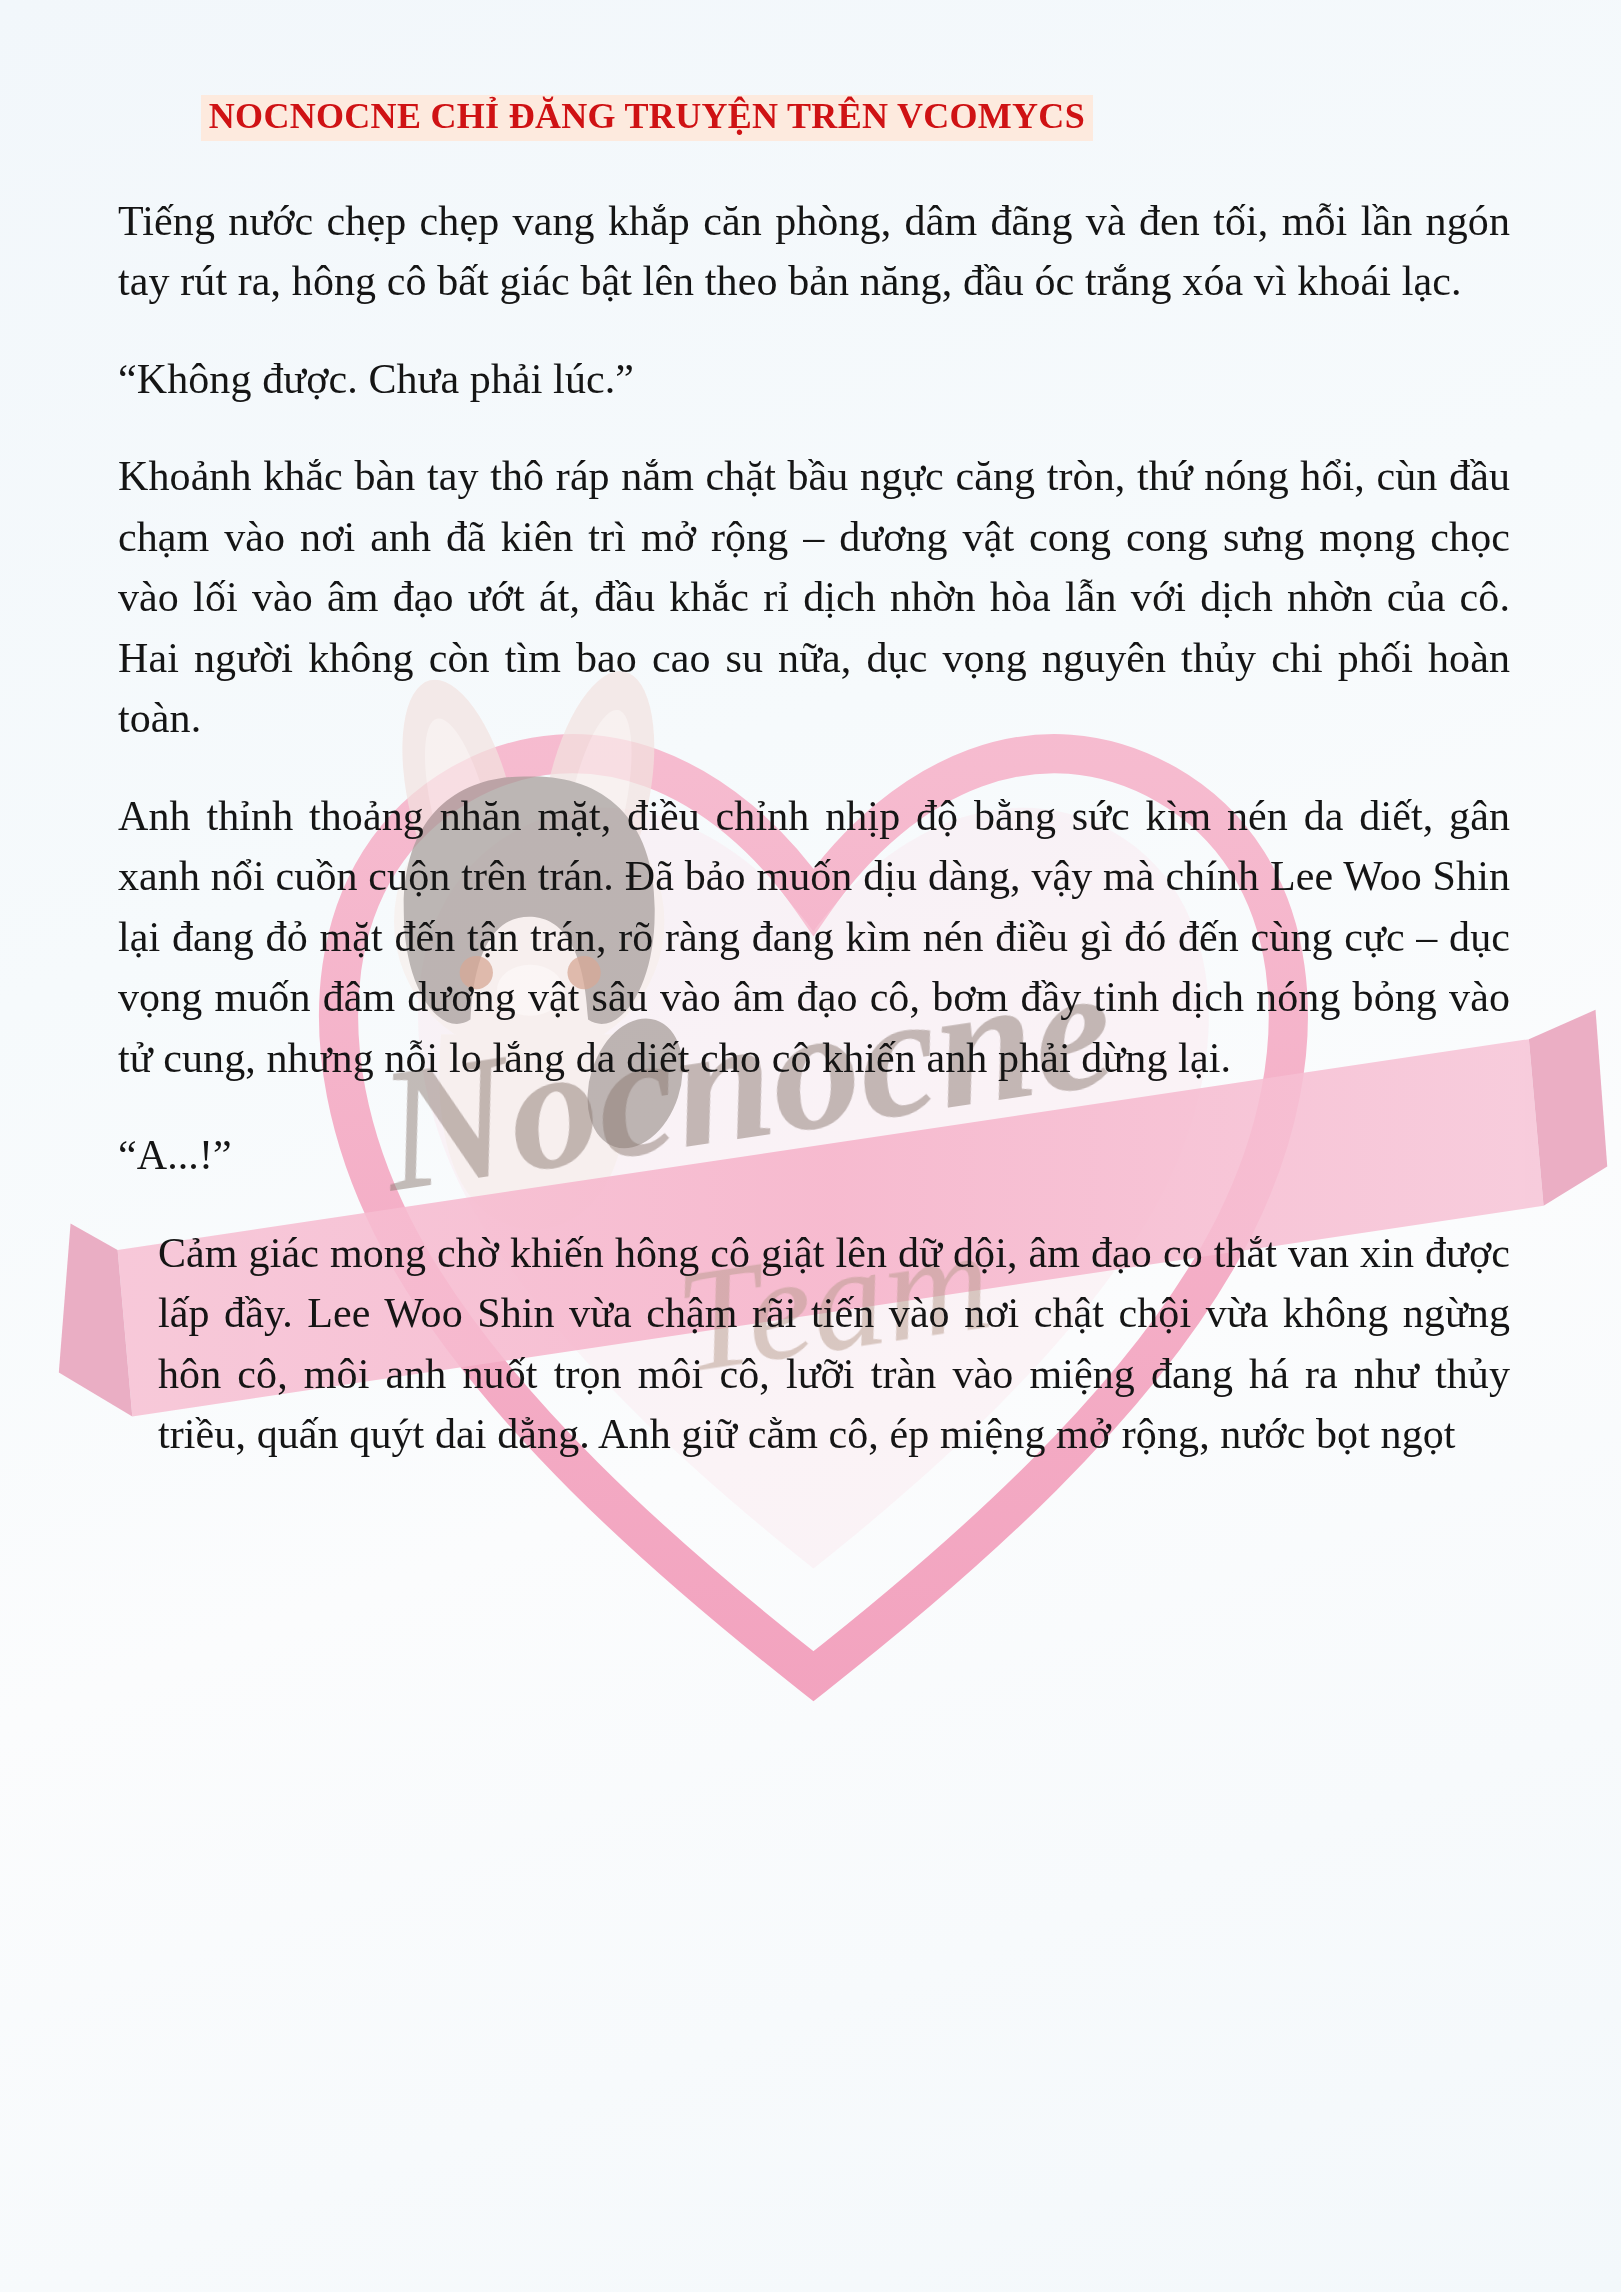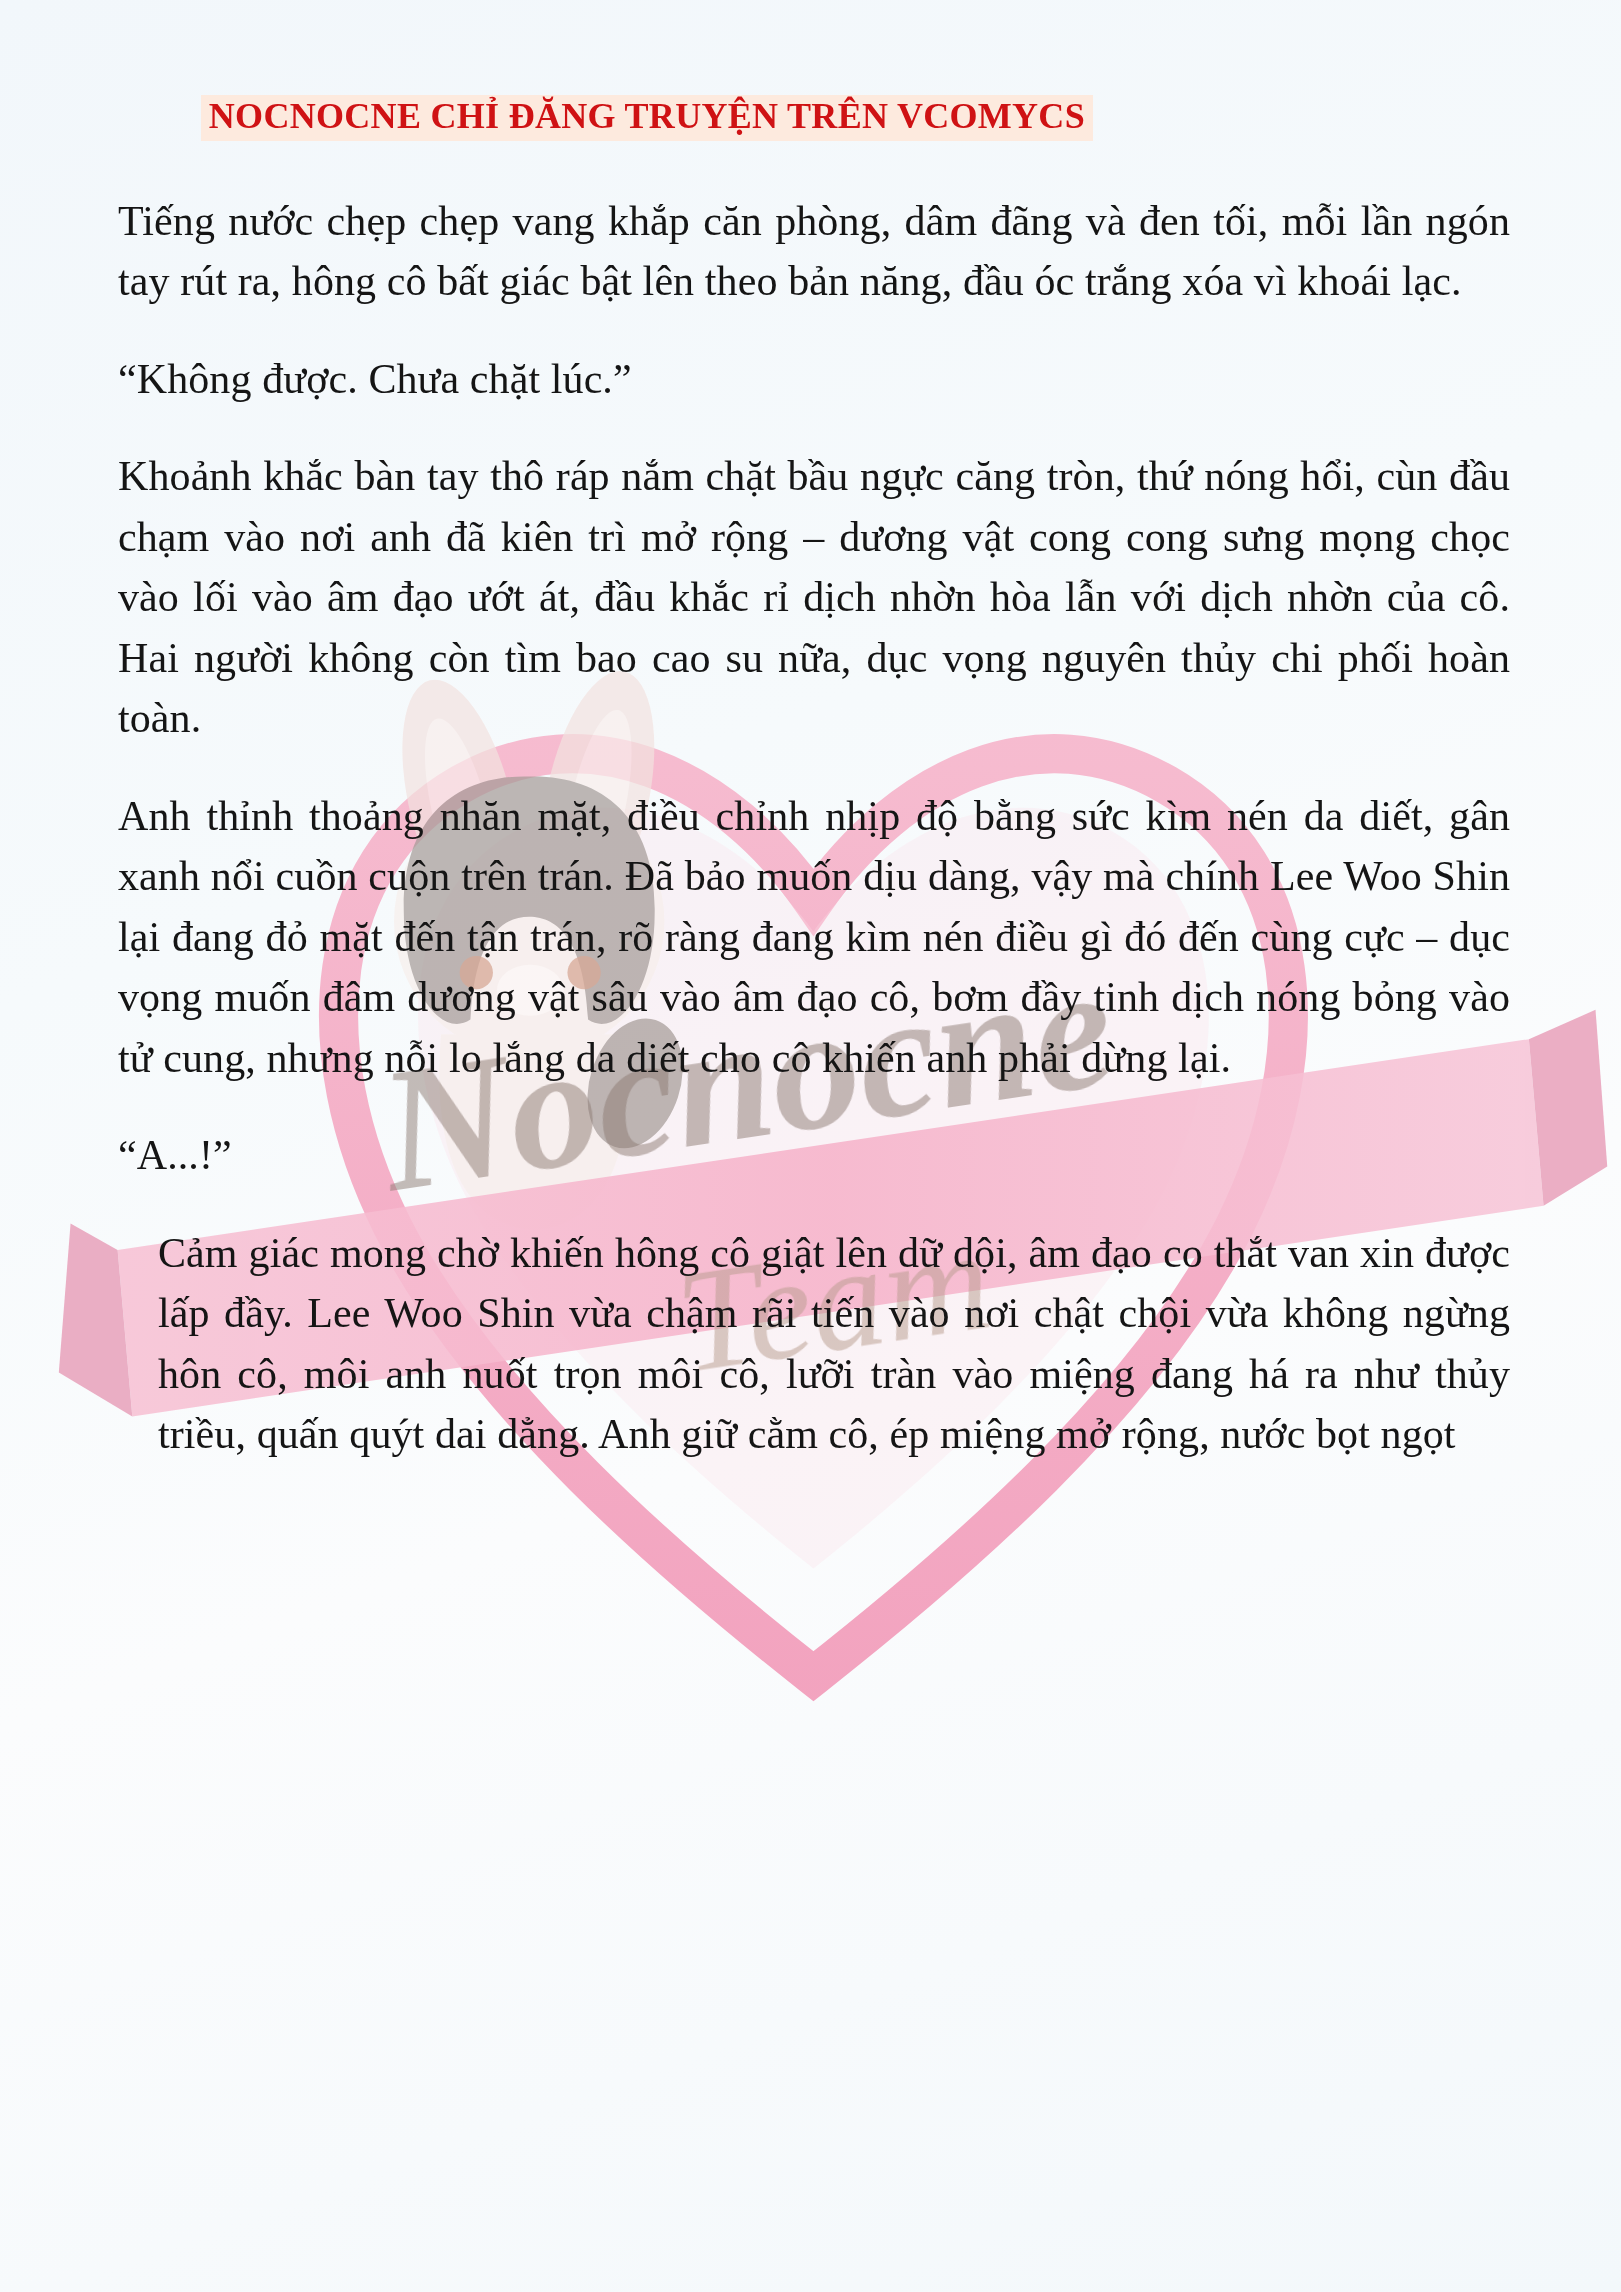--- a/index.html
+++ b/index.html
@@ -167,21 +167,21 @@
       </g>
     </svg>
   </div>
 
   <div class="header-band">
     <div class="header-title">NOCNOCNE CHỈ ĐĂNG TRUYỆN TRÊN VCOMYCS</div>
   </div>
 
   <div class="content">
     <p class="para">Tiếng nước chẹp chẹp vang khắp căn phòng, dâm đãng và đen tối, mỗi lần ngón tay rút ra, hông cô bất giác bật lên theo bản năng, đầu óc trắng xóa vì khoái lạc.</p>
-    <p class="para">“Không được. Chưa chặt lúc.”</p>
+    <p class="para">“Không được. Chưa phải lúc.”</p>
     <p class="para">Khoảnh khắc bàn tay thô ráp nắm chặt bầu ngực căng tròn, thứ nóng hổi, cùn đầu chạm vào nơi anh đã kiên trì mở rộng – dương vật cong cong sưng mọng chọc vào lối vào âm đạo ướt át, đầu khắc rỉ dịch nhờn hòa lẫn với dịch nhờn của cô. Hai người không còn tìm bao cao su nữa, dục vọng nguyên thủy chi phối hoàn toàn.</p>
     <p class="para">Anh thỉnh thoảng nhăn mặt, điều chỉnh nhịp độ bằng sức kìm nén da diết, gân xanh nổi cuồn cuộn trên trán. Đã bảo muốn dịu dàng, vậy mà chính Lee Woo Shin lại đang đỏ mặt đến tận trán, rõ ràng đang kìm nén điều gì đó đến cùng cực – dục vọng muốn đâm dương vật sâu vào âm đạo cô, bơm đầy tinh dịch nóng bỏng vào tử cung, nhưng nỗi lo lắng da diết cho cô khiến anh phải dừng lại.</p>
     <p class="para">“A...!”</p>
     <p class="para">Cảm giác mong chờ khiến hông cô giật lên dữ dội, âm đạo co thắt van xin được lấp đầy. Lee Woo Shin vừa chậm rãi tiến vào nơi chật chội vừa không ngừng hôn cô, môi anh nuốt trọn môi cô, lưỡi tràn vào miệng đang há ra như thủy triều, quấn quýt dai dẳng. Anh giữ cằm cô, ép miệng mở rộng, nước bọt ngọt</p>
   </div>
 
 
 </div>
 
 

